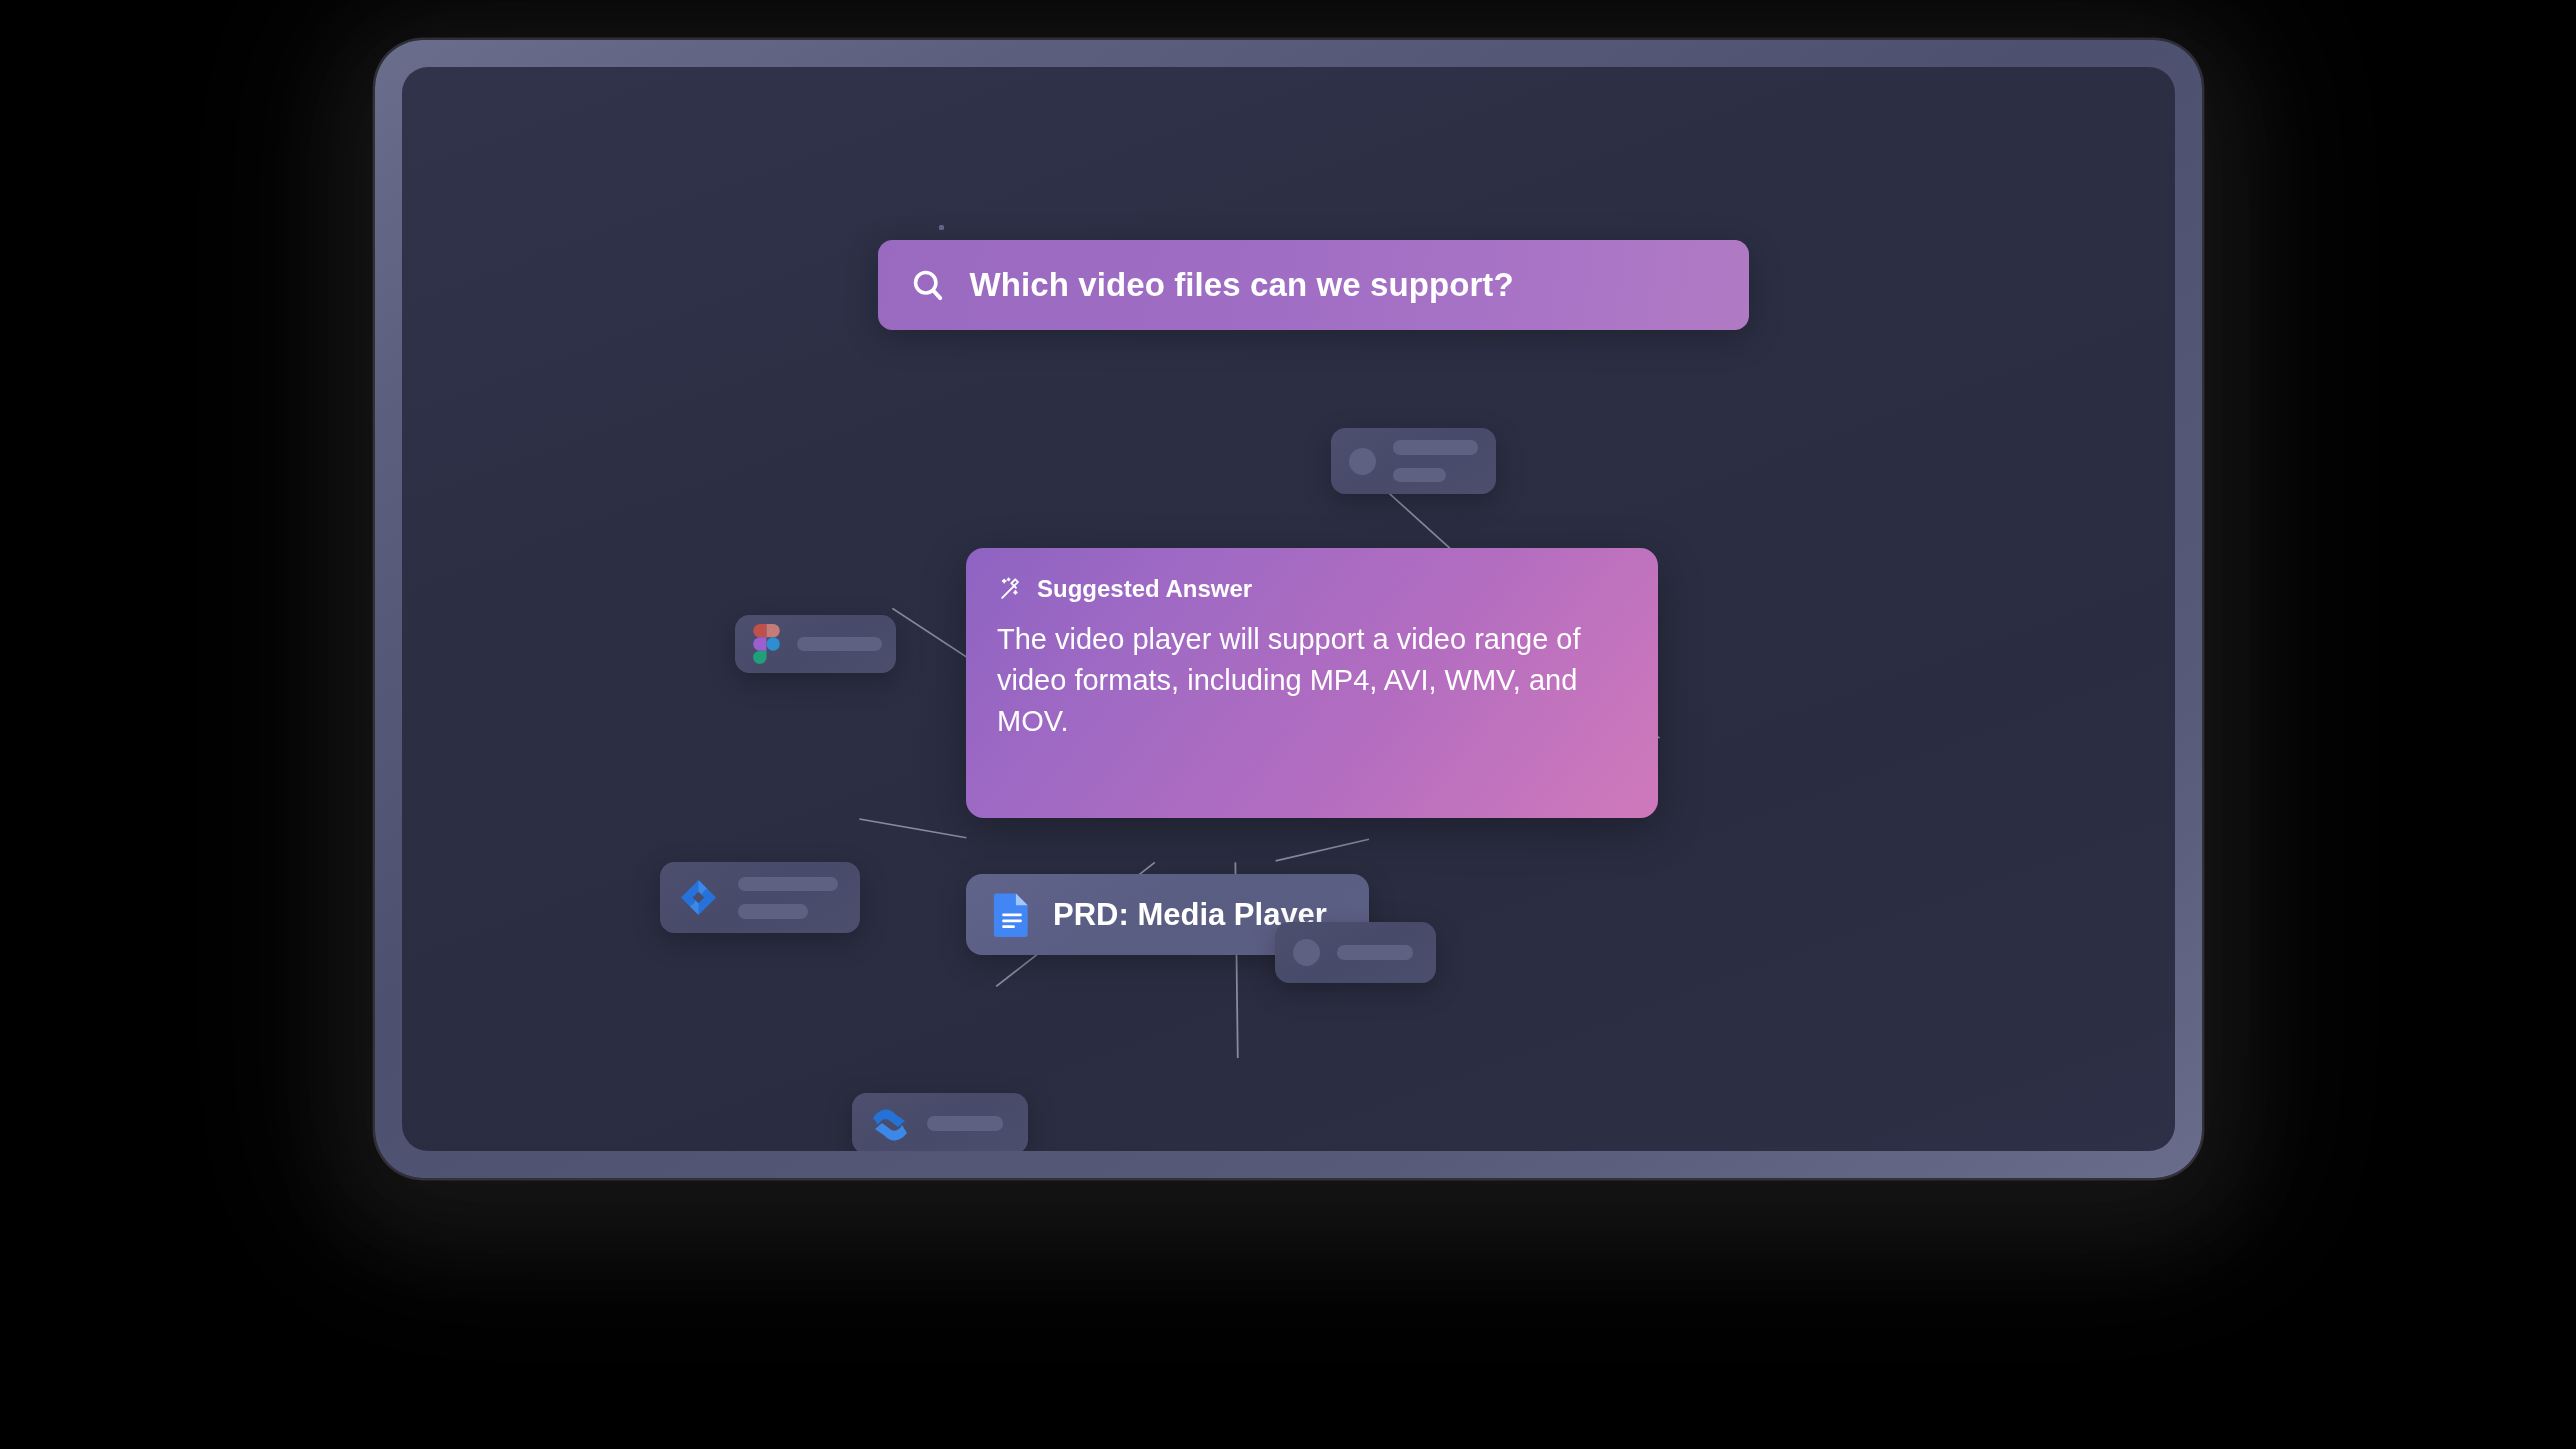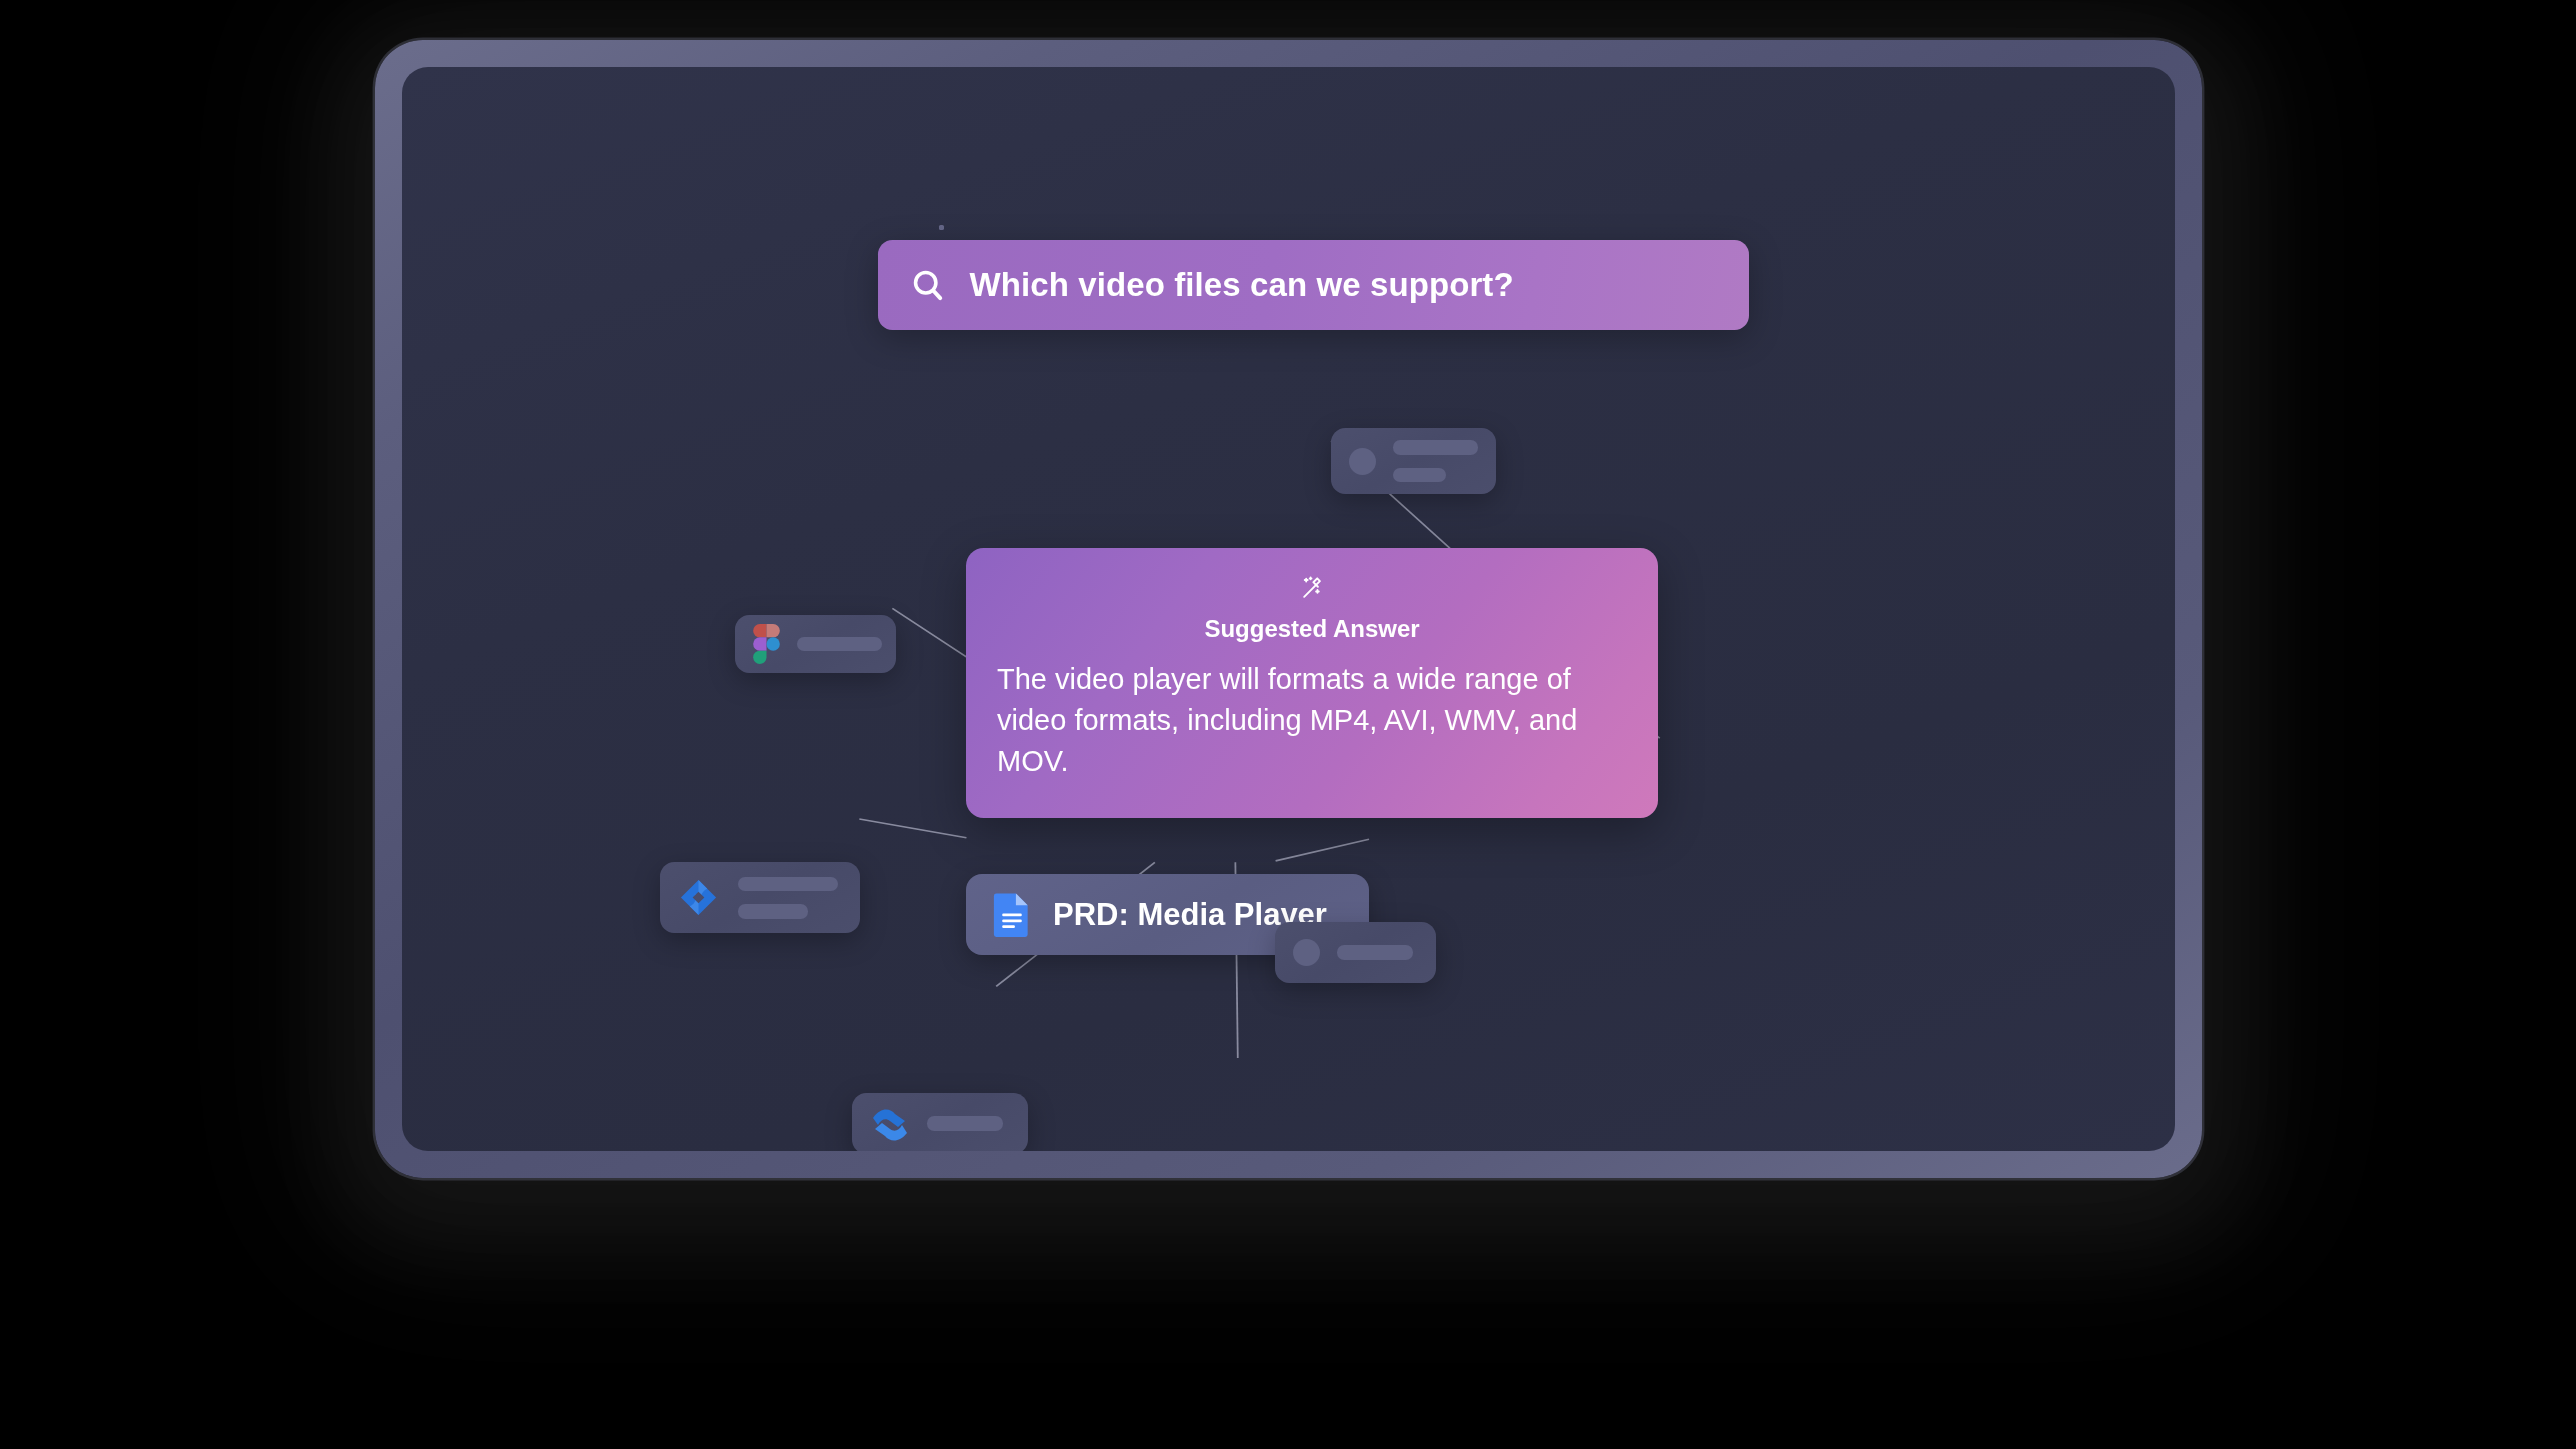--- a/index.html
+++ b/index.html
@@ -95,21 +95,20 @@
     border-radius: 17.7px;
     background: linear-gradient(128deg, #8e63c2 0%, #a06ac4 28%, #b36dc0 60%, #c675bd 85%, #cf79bb 100%);
     padding: 27px 31px;
     box-shadow: 0 13px 45px rgba(0,0,0,0.30);
   }
   #answer-head {
     display: flex;
     align-items: center;
     gap: 13px;
     margin-bottom: 16px;
-    flex-direction: column;
   }
   #answer-label {
     color: #ffffff;
     font-size: 24px;
     font-weight: 700;
   }
   #answer-body {
     color: #ffffff;
     font-size: 29px;
     line-height: 1.42;
@@ -229,21 +228,21 @@
             <path d="M4.6 19.4 L15.2 8.8"></path>
             <path d="M13.6 7.2 L16.8 10.4"></path>
             <path d="M15.2 8.8 L18.6 5.4 L16.2 3 L12.8 6.4"></path>
             <path d="M6.4 3.2 v2.6 M5.1 4.5 h2.6"></path>
             <path d="M16.4 13.4 v2.4 M15.2 14.6 h2.4"></path>
             <path d="M10.3 2.2 v1.6 M9.5 3.0 h1.6"></path>
           </g>
         </svg>
         <span id="answer-label">Suggested Answer</span>
       </div>
-      <div id="answer-body">The video player will formats a wide range of video formats, including MP4, AVI, WMV, and MOV.</div>
+      <div id="answer-body">The video player will support a video range of video formats, including MP4, AVI, WMV, and MOV.</div>
     </div>
 
     <div id="node-prd" class="node">
       <span class="node-icon">
         <svg width="40" height="45" viewBox="0 0 40 46">
           <path d="M4 1.5 h20 l12 12 v30 a2.5 2.5 0 0 1 -2.5 2.5 h-29.5 a2.5 2.5 0 0 1 -2.5 -2.5 v-39.5 a2.5 2.5 0 0 1 2.5 -2.5 z" fill="#4285f4"></path>
           <path d="M24 1.5 l12 12 h-12 z" fill="#a6c5fb"></path>
           <g fill="#ffffff">
             <rect x="10" y="22" width="20" height="2.8" rx="1.2"></rect>
             <rect x="10" y="28" width="20" height="2.8" rx="1.2"></rect>

